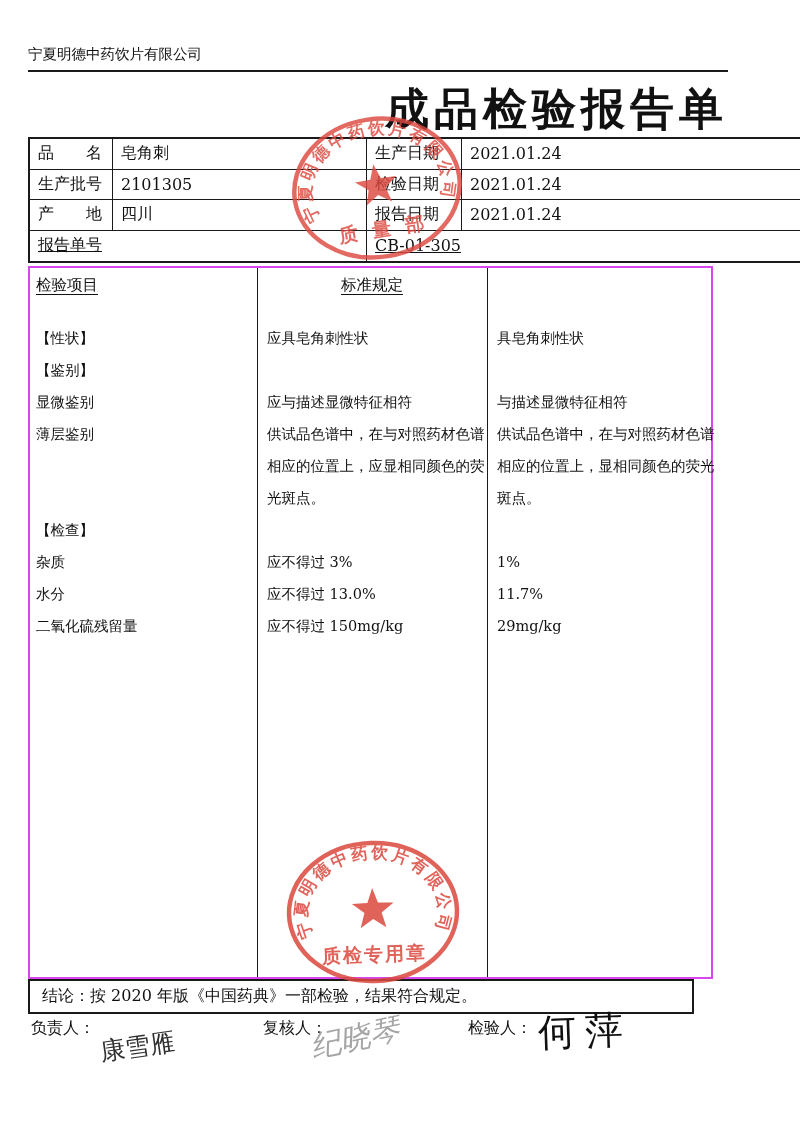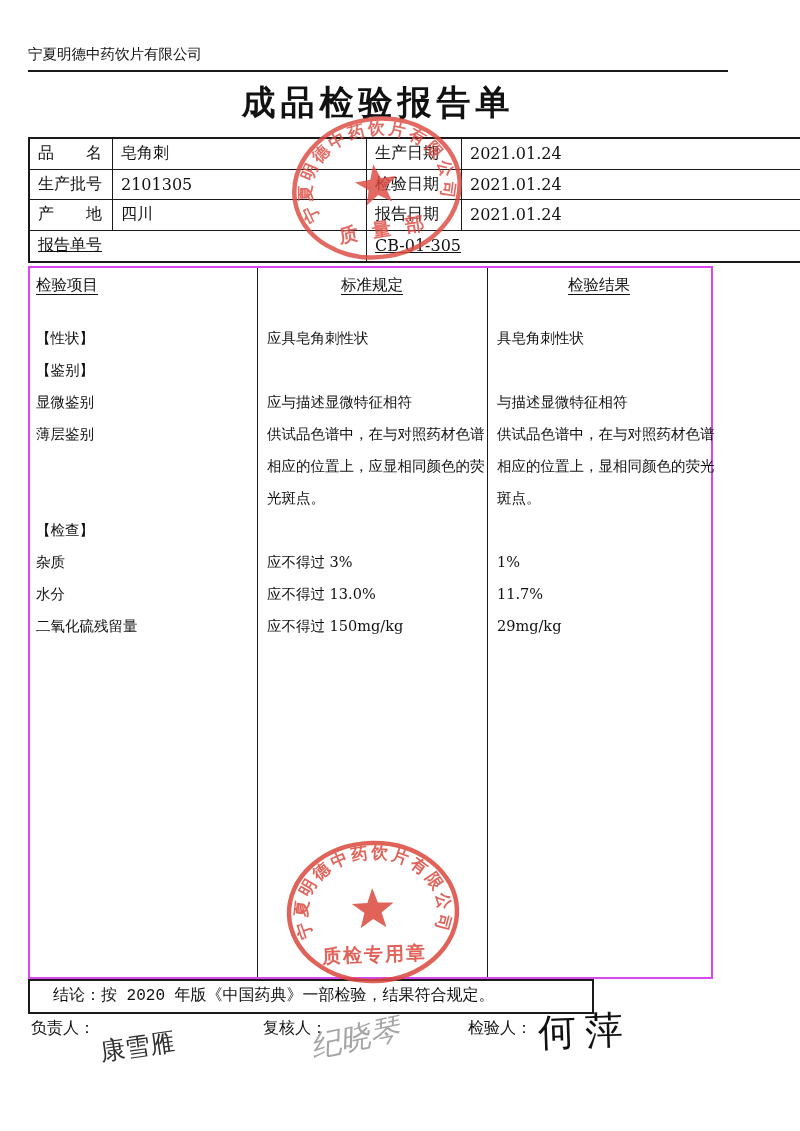--- a/index.html
+++ b/index.html
@@ -7,22 +7,22 @@
     position:relative;width:800px;height:1131px;background:#ffffff;overflow:hidden;
     font-family:"DejaVu Serif","Liberation Serif",serif;color:#111;
   }
   
   .header{
     position:absolute;left:28px;top:38px;width:700px;height:34px;box-sizing:border-box;
     border-bottom:2px solid #1a1a1a;display:flex;justify-content:space-between;
     align-items:flex-end;padding-bottom:6px;font-size:14.5px;
   }
   .doc-title{
-    position:absolute;left:28px;top:80px;width:700px;text-align:center;
-    font-size:34px;font-weight:bold;letter-spacing:5px;
+    position:absolute;left:28px;top:80px;width:700px;text-align:right;
+    font-size:44px;font-weight:bold;letter-spacing:5px;
   }
   
   .info-table{
     position:absolute;left:28px;top:137px;width:787px;height:126px;box-sizing:border-box;
     border:2px solid #1a1a1a;display:grid;
     grid-template-columns:83px 254px 95px 1fr;grid-template-rows:repeat(4,1fr);
     font-size:16px;
   }
   .cell{
     border-right:1px solid #1a1a1a;border-bottom:1px solid #1a1a1a;
@@ -45,22 +45,22 @@
   .h1{left:6px;}
   .h2{left:227px;width:230px;text-align:center;}
   .h3{left:457px;width:224px;text-align:center;}
   .col-lines{position:absolute;top:54px;line-height:32px;white-space:nowrap;}
   .col-lines div{height:32px;}
   .c1{left:6px;}
   .c2{left:237px;}
   .c3{left:467px;}
   
   .conclusion{
-    position:absolute;left:28px;top:979px;width:566px;height:35px;box-sizing:border-box;
-    border:2px solid #1a1a1a;line-height:30px;padding-left:23px;font-size:16px;white-space:pre;font-family:Liberation Mono, monospace;
+    position:absolute;left:28px;top:979px;width:666px;height:35px;box-sizing:border-box;
+    border:2px solid #1a1a1a;line-height:30px;padding-left:12px;font-size:16px;white-space:pre;
   }
   .sig-label{position:absolute;top:1018px;font-size:16px;font-family:Liberation Serif, serif;}
   .sl1{left:31px;} .sl2{left:263px;} .sl3{left:468px;}
   .sig-name{position:absolute;white-space:nowrap;}
   .sn1{left:100px;top:1030px;font-size:25px;color:#2f2f2f;transform:rotate(-8deg);}
   .sn2{left:310px;top:1018px;font-size:30px;color:#a5a5a5;font-style:italic;transform:rotate(-12deg);}
   .sn3{left:538px;top:1006px;font-size:38px;color:#101010;letter-spacing:9px;transform:rotate(-2deg);}
   
   .stamp{position:absolute;z-index:5;}
   .stamp-top{left:288px;top:112px;opacity:.82;transform:rotate(-9deg);}
@@ -96,21 +96,20 @@
     <div class="cell span2a no-b">报告单号</div>
     <div class="cell span2b no-r no-b">CB-01-305</div>
   </div>
 
   <div class="main-table">
     <div class="vline v1"></div>
     <div class="vline v2"></div>
 
     <div class="col-h h1"><span>检验项目</span></div>
     <div class="col-h h2"><span>标准规定</span></div>
-    <div class="col-h h3"><span>检验结果</span></div>
 
     <div class="col-lines c1">
       <div>【性状】</div>
       <div>【鉴别】</div>
       <div>显微鉴别</div>
       <div>薄层鉴别</div>
       <div></div>
       <div></div>
       <div>【检查】</div>
       <div>杂质</div>

